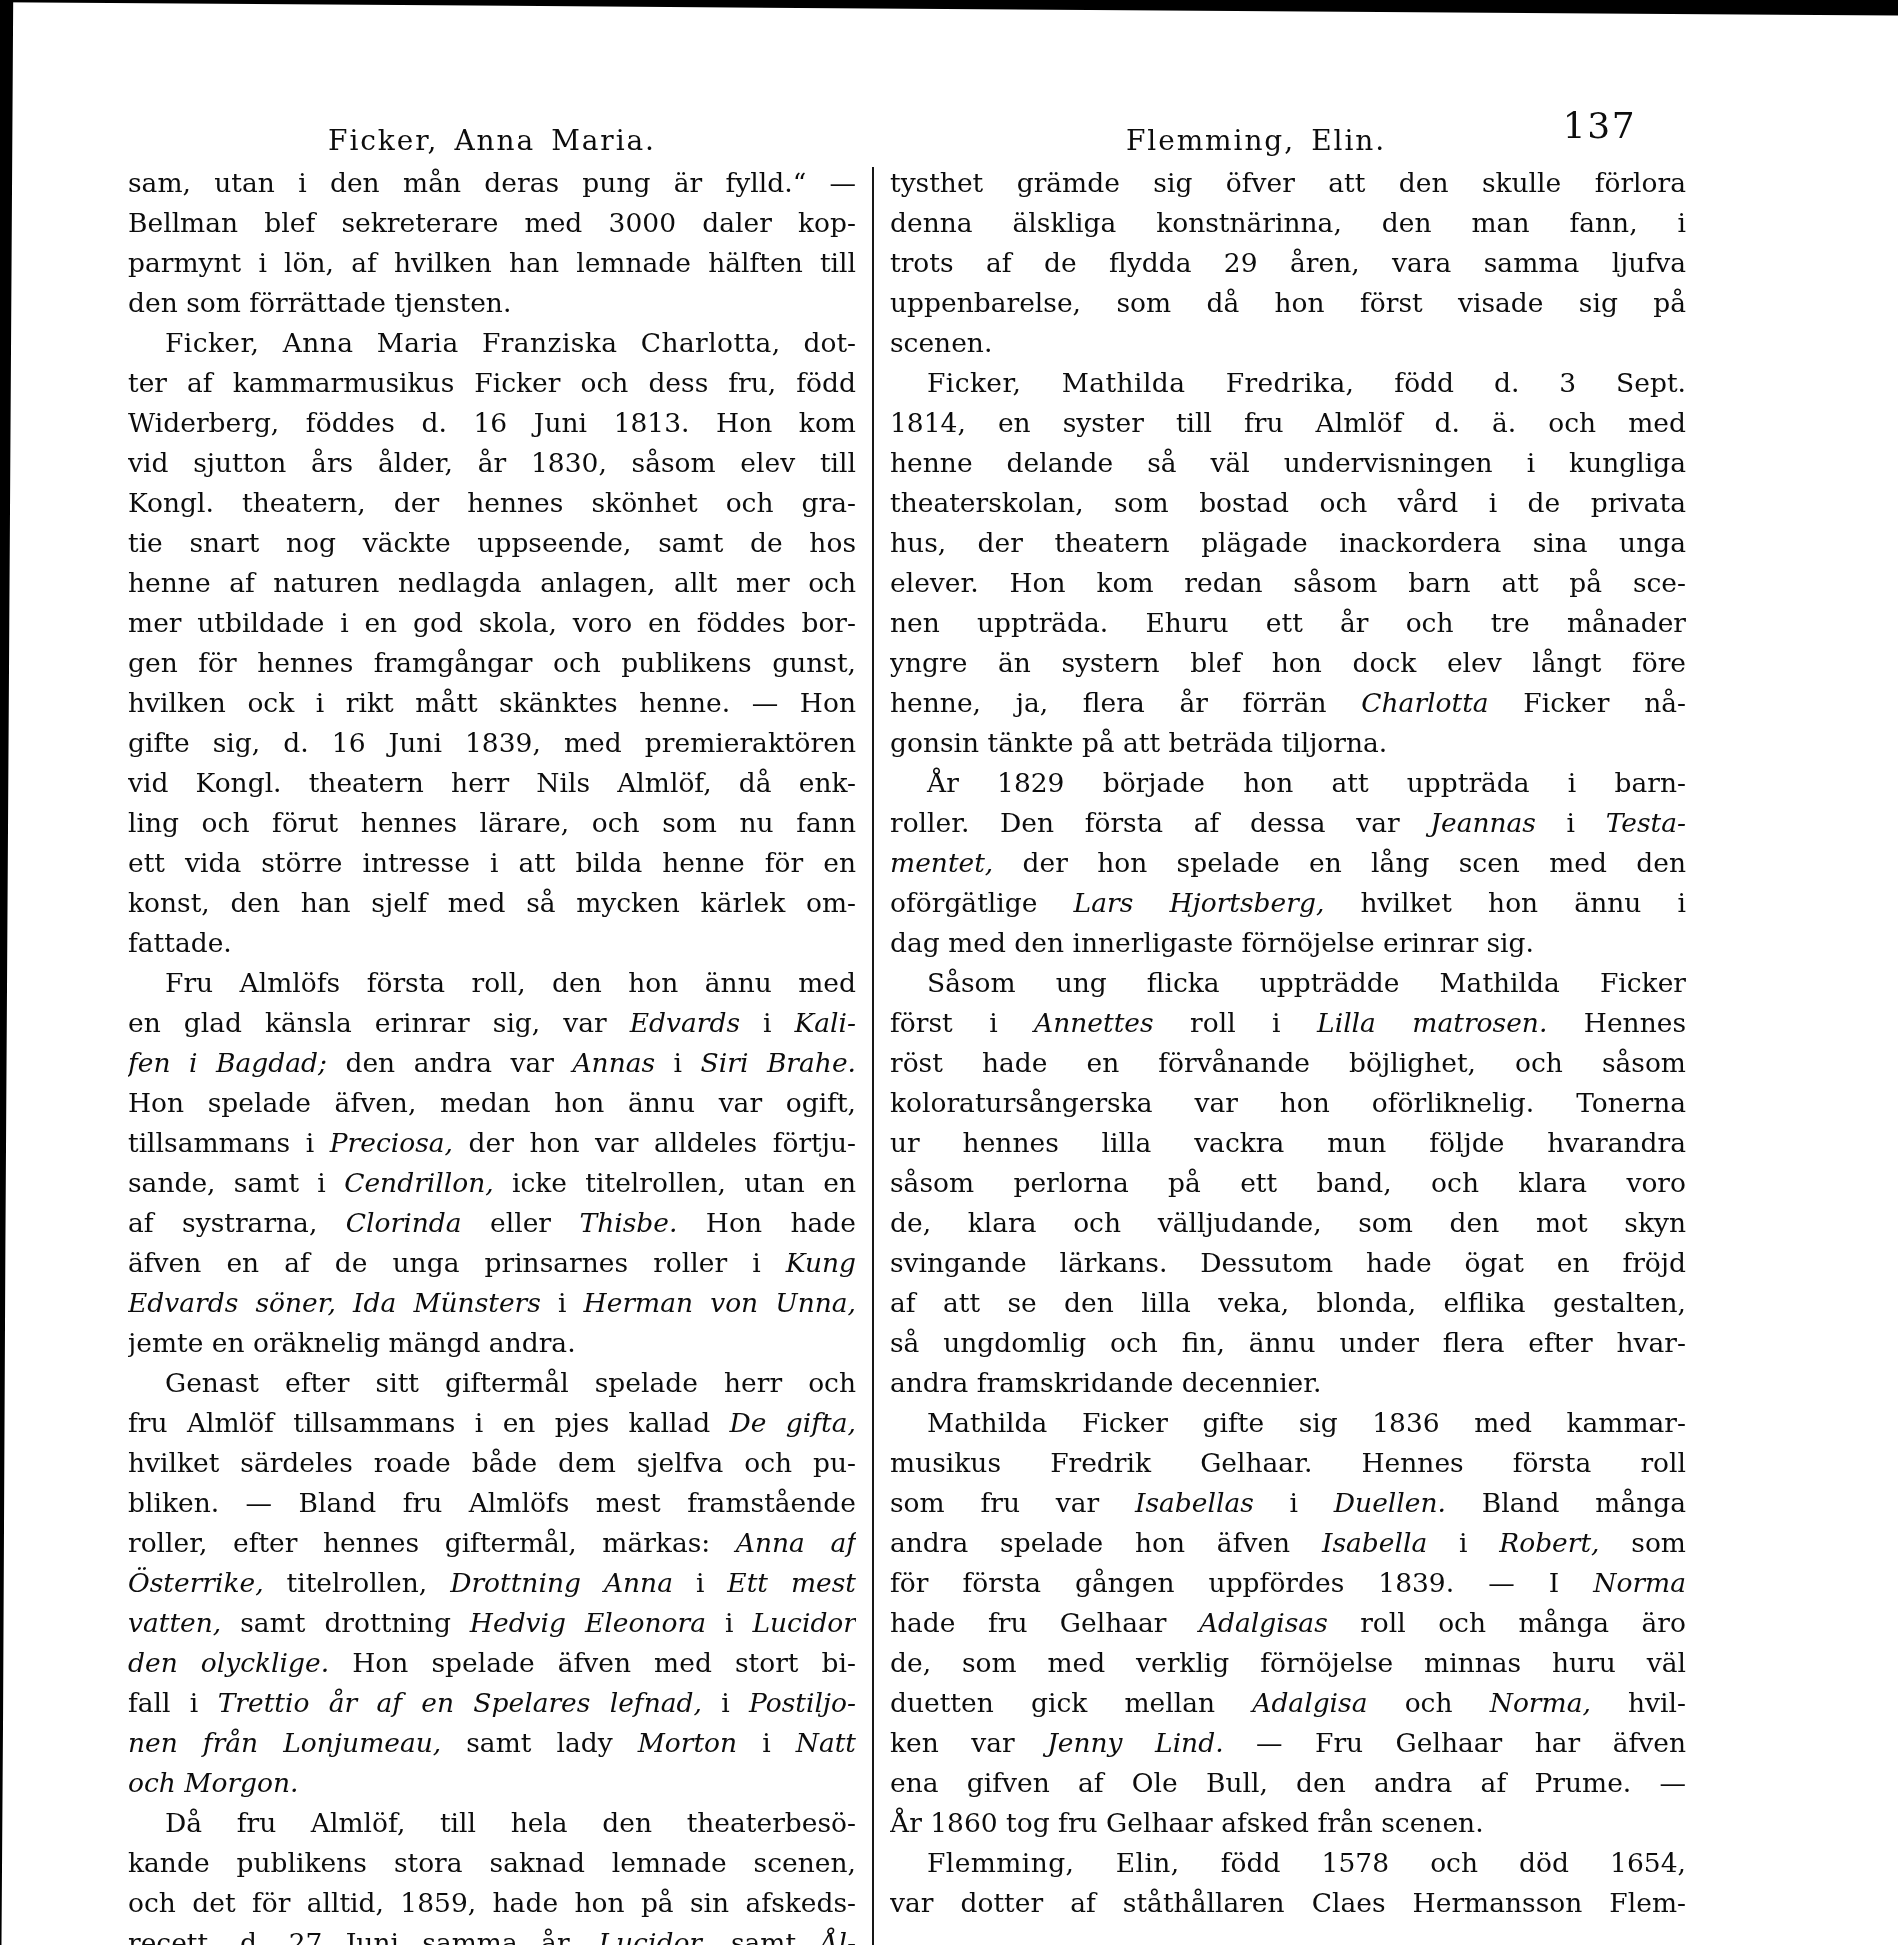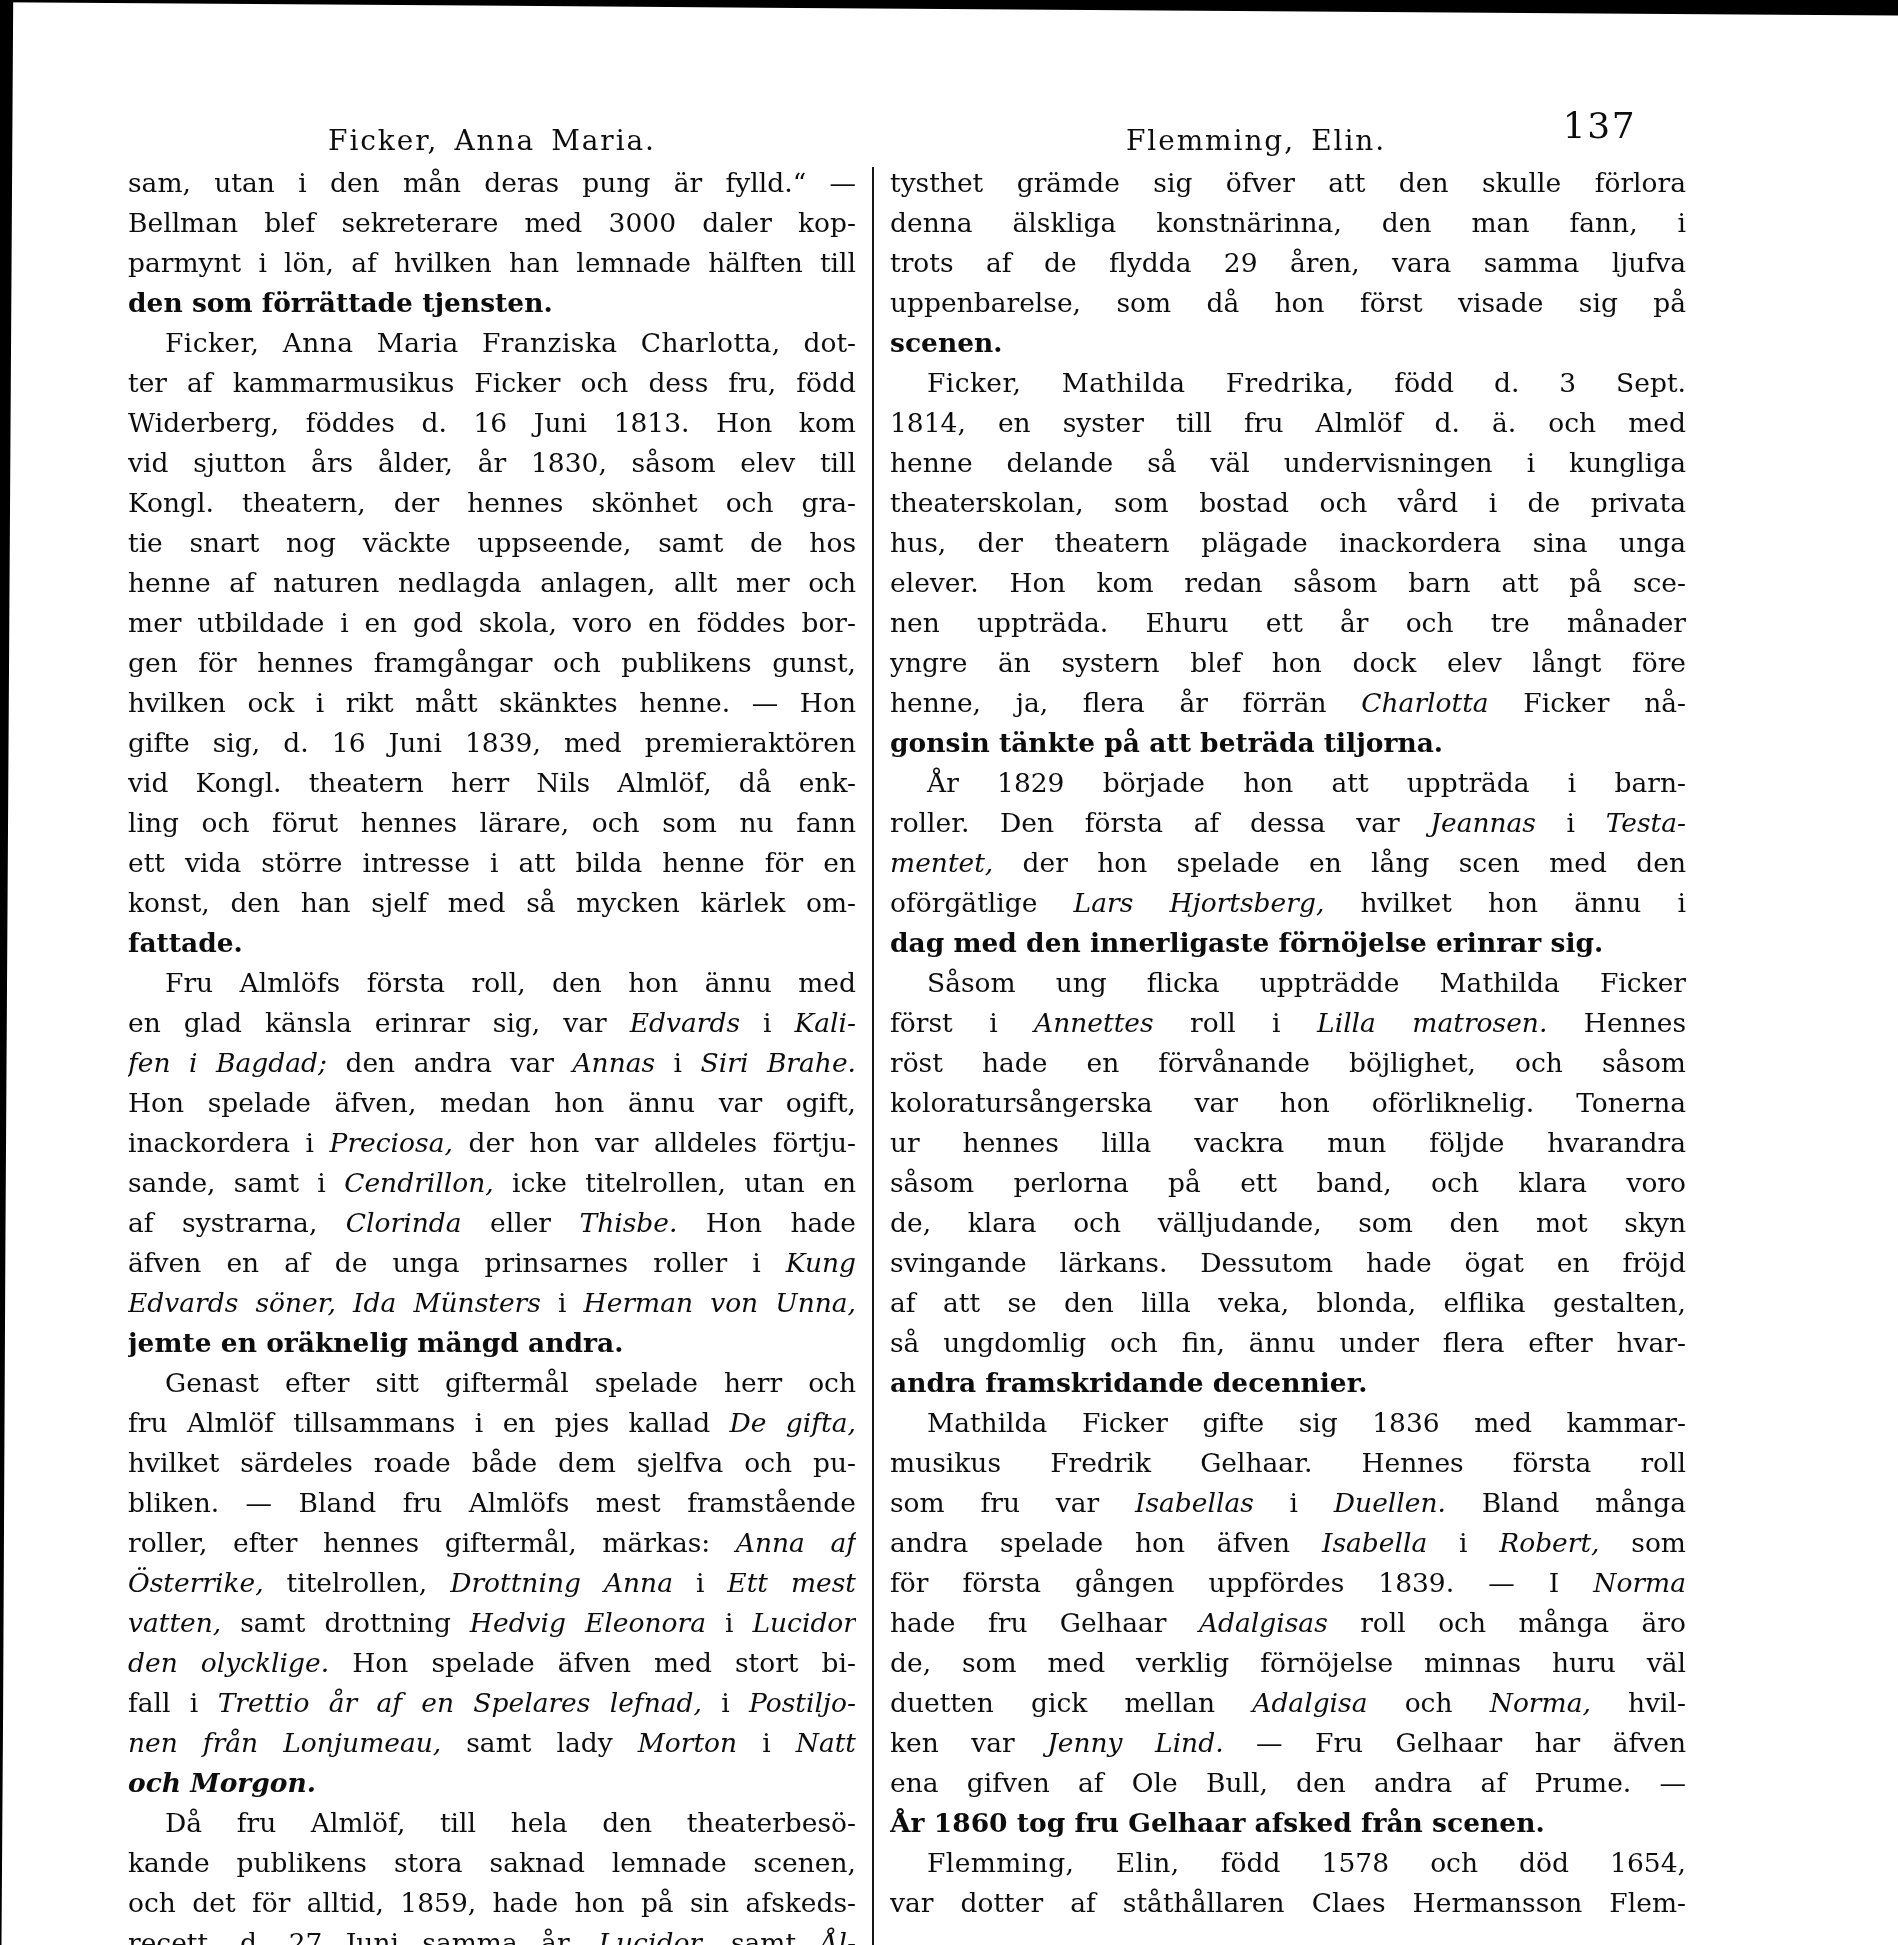--- a/index.html
+++ b/index.html
@@ -24,21 +24,21 @@
   .pg-num{position:absolute;top:110px;left:1553px;width:93px;text-align:center;
       font-size:36px;line-height:31px;letter-spacing:1.6px;}
   
   .divider{position:absolute;left:872px;top:167px;width:1.6px;height:1870px;background:#161616;}
   
   .column{position:absolute;top:163px;font-size:26.5px;}
   #col-left{left:128px;width:728px;}
   #col-right{left:890px;width:796px;}
   .line{height:40px;line-height:40px;text-align:justify;text-align-last:justify;
         overflow:hidden;hyphens:none;white-space:normal;}
-  .line.last{text-align-last:left;font-weight:bold;}
+  .line.last{text-align-last:left;}
   .line.indent{text-indent:37px;}
   .it{font-style:italic;}
   .bd{font-weight:normal;letter-spacing:0.4px;}
 </style>
 </head>
 <body>
 
 <div class="page">
   <div class="top-band"></div>
   <div class="left-band"></div>
@@ -67,21 +67,21 @@
       <div class="line"><span>gifte sig, d. 16 Juni 1839, med premieraktören</span></div>
       <div class="line"><span>vid Kongl. theatern herr Nils Almlöf, då enk-</span></div>
       <div class="line"><span>ling och förut hennes lärare, och som nu fann</span></div>
       <div class="line"><span>ett vida större intresse i att bilda henne för en</span></div>
       <div class="line"><span>konst, den han sjelf med så mycken kärlek om-</span></div>
       <div class="line last"><span>fattade.</span></div>
       <div class="line indent"><span>Fru Almlöfs första roll, den hon ännu med</span></div>
       <div class="line"><span>en glad känsla erinrar sig, var </span><span class="it">Edvards</span><span> i </span><span class="it">Kali-</span></div>
       <div class="line"><span class="it">fen i Bagdad;</span><span> den andra var </span><span class="it">Annas</span><span> i </span><span class="it">Siri Brahe.</span></div>
       <div class="line"><span>Hon spelade äfven, medan hon ännu var ogift,</span></div>
-      <div class="line"><span>inackordera i </span><span class="it">Preciosa,</span><span> der hon var alldeles förtju-</span></div>
+      <div class="line"><span>tillsammans i </span><span class="it">Preciosa,</span><span> der hon var alldeles förtju-</span></div>
       <div class="line"><span>sande, samt i </span><span class="it">Cendrillon,</span><span> icke titelrollen, utan en</span></div>
       <div class="line"><span>af systrarna, </span><span class="it">Clorinda</span><span> eller </span><span class="it">Thisbe.</span><span> Hon hade</span></div>
       <div class="line"><span>äfven en af de unga prinsarnes roller i </span><span class="it">Kung</span></div>
       <div class="line"><span class="it">Edvards söner, Ida Münsters</span><span> i </span><span class="it">Herman von Unna,</span></div>
       <div class="line last"><span>jemte en oräknelig mängd andra.</span></div>
       <div class="line indent"><span>Genast efter sitt giftermål spelade herr och</span></div>
       <div class="line"><span>fru Almlöf tillsammans i en pjes kallad </span><span class="it">De gifta,</span></div>
       <div class="line"><span>hvilket särdeles roade både dem sjelfva och pu-</span></div>
       <div class="line"><span>bliken. — Bland fru Almlöfs mest framstående</span></div>
       <div class="line"><span>roller, efter hennes giftermål, märkas: </span><span class="it">Anna af</span></div>

